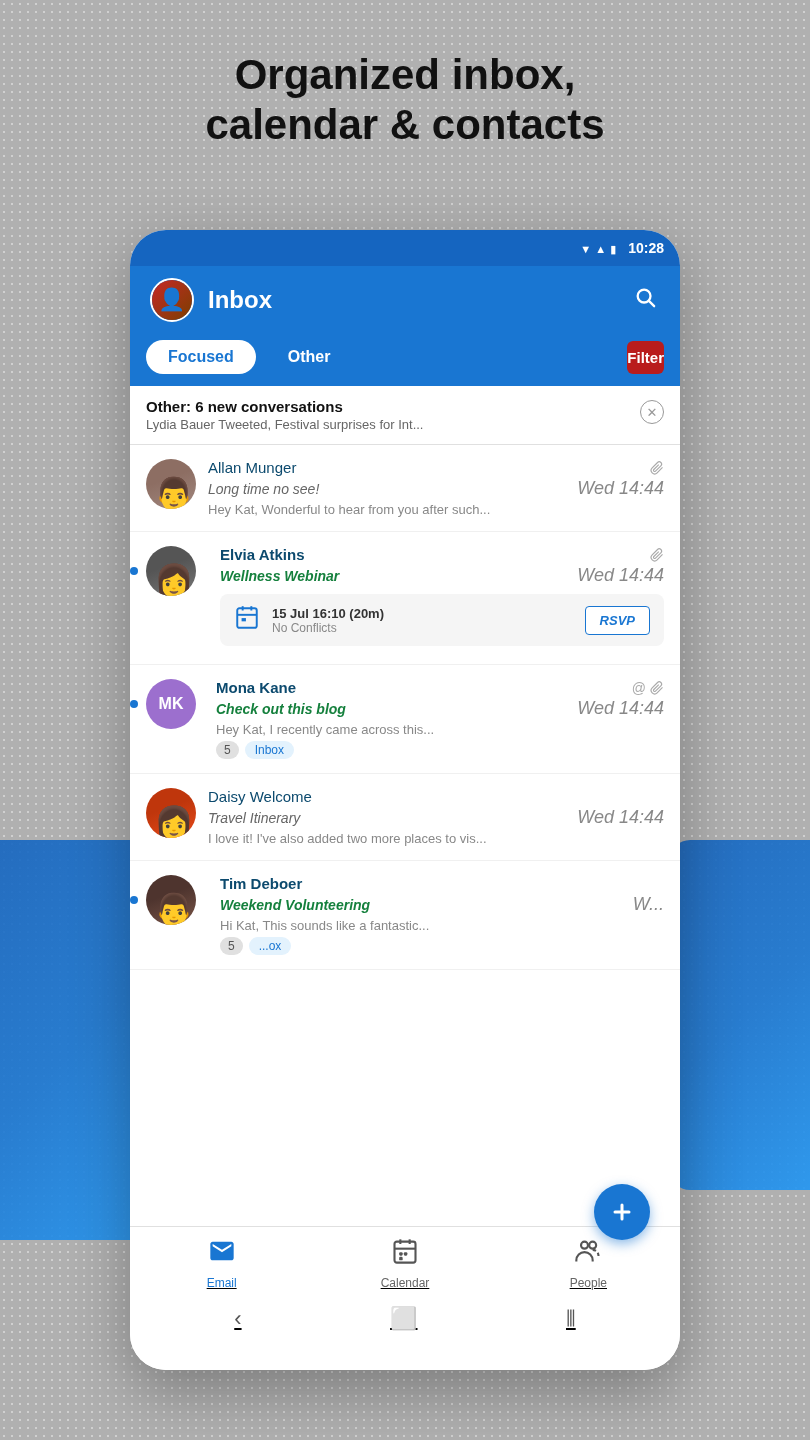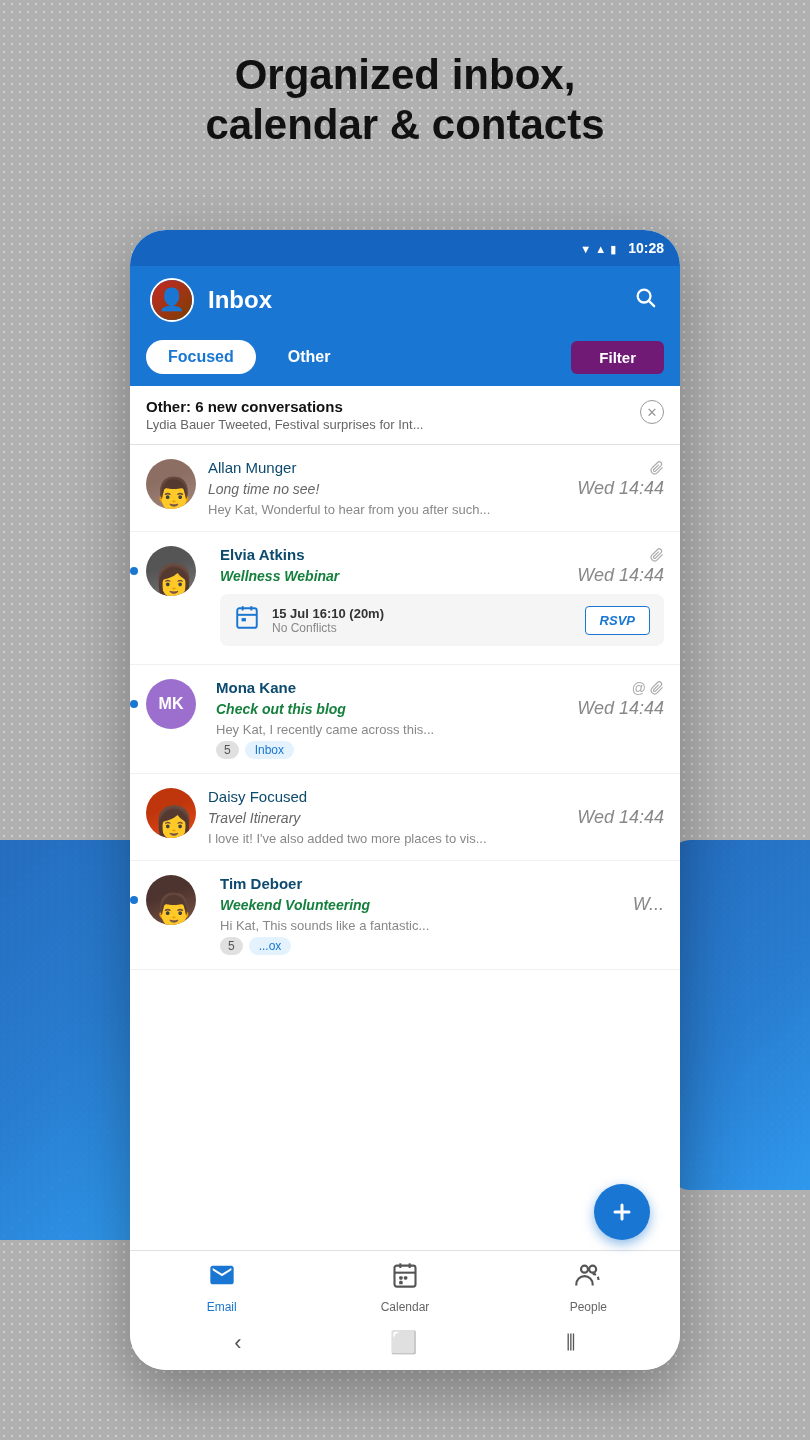--- a/index.html
+++ b/index.html
@@ -127,25 +127,25 @@
     .tab-focused {
       background: white;
       color: #1976d2;
     }
     .tab-other {
       background: transparent;
       color: white;
     }
     .filter-btn {
       margin-left: auto;
-      background: #701a75;
+      background: #b91c1c;
       color: white;
       border: none;
       border-radius: 6px;
-      padding: 8px 28px;
+      padding: 8px 0;
       font-size: 15px;
       font-weight: 600;
       cursor: pointer;
     }
     
     .notif-banner {
       background: white;
       padding: 12px 16px;
       border-bottom: 1px solid #e0e0e0;
       display: flex;
@@ -323,23 +323,24 @@
       padding: 6px 14px;
       border-radius: 4px;
       cursor: pointer;
       font-style: italic;
     }
     
     .bottom-nav {
       position: absolute;
       bottom: 0;
       left: 0; right: 0;
-      height: 120px;
+      height: 144px;
       background: white;
       border-top: 1px solid #e0e0e0;
+      text-decoration: underline;
     }
     .nav-tabs {
       display: flex;
       justify-content: space-around;
       padding: 10px 0 6px;
     }
     .nav-item {
       display: flex;
       flex-direction: column;
       align-items: center;
@@ -582,21 +583,21 @@
           <span class="tag-count">5</span>
           <span class="tag-inbox">Inbox</span>
         </div>
       </div>
     </div>
 
     <div class="email-item">
       <div class="email-avatar avatar-photo-daisy"></div>
       <div class="email-content">
         <div class="email-top">
-          <span class="sender-name">Daisy Focused</span>
+          <span class="sender-name">Daisy Welcome</span>
         </div>
         <div class="email-subject-row">
           <span class="email-subject">Travel Itinerary</span>
           <span class="email-time">Wed 14:44</span>
         </div>
         <div class="email-preview">I love it! I've also added two more places to vis...</div>
       </div>
     </div>
 
     <div class="email-item">

